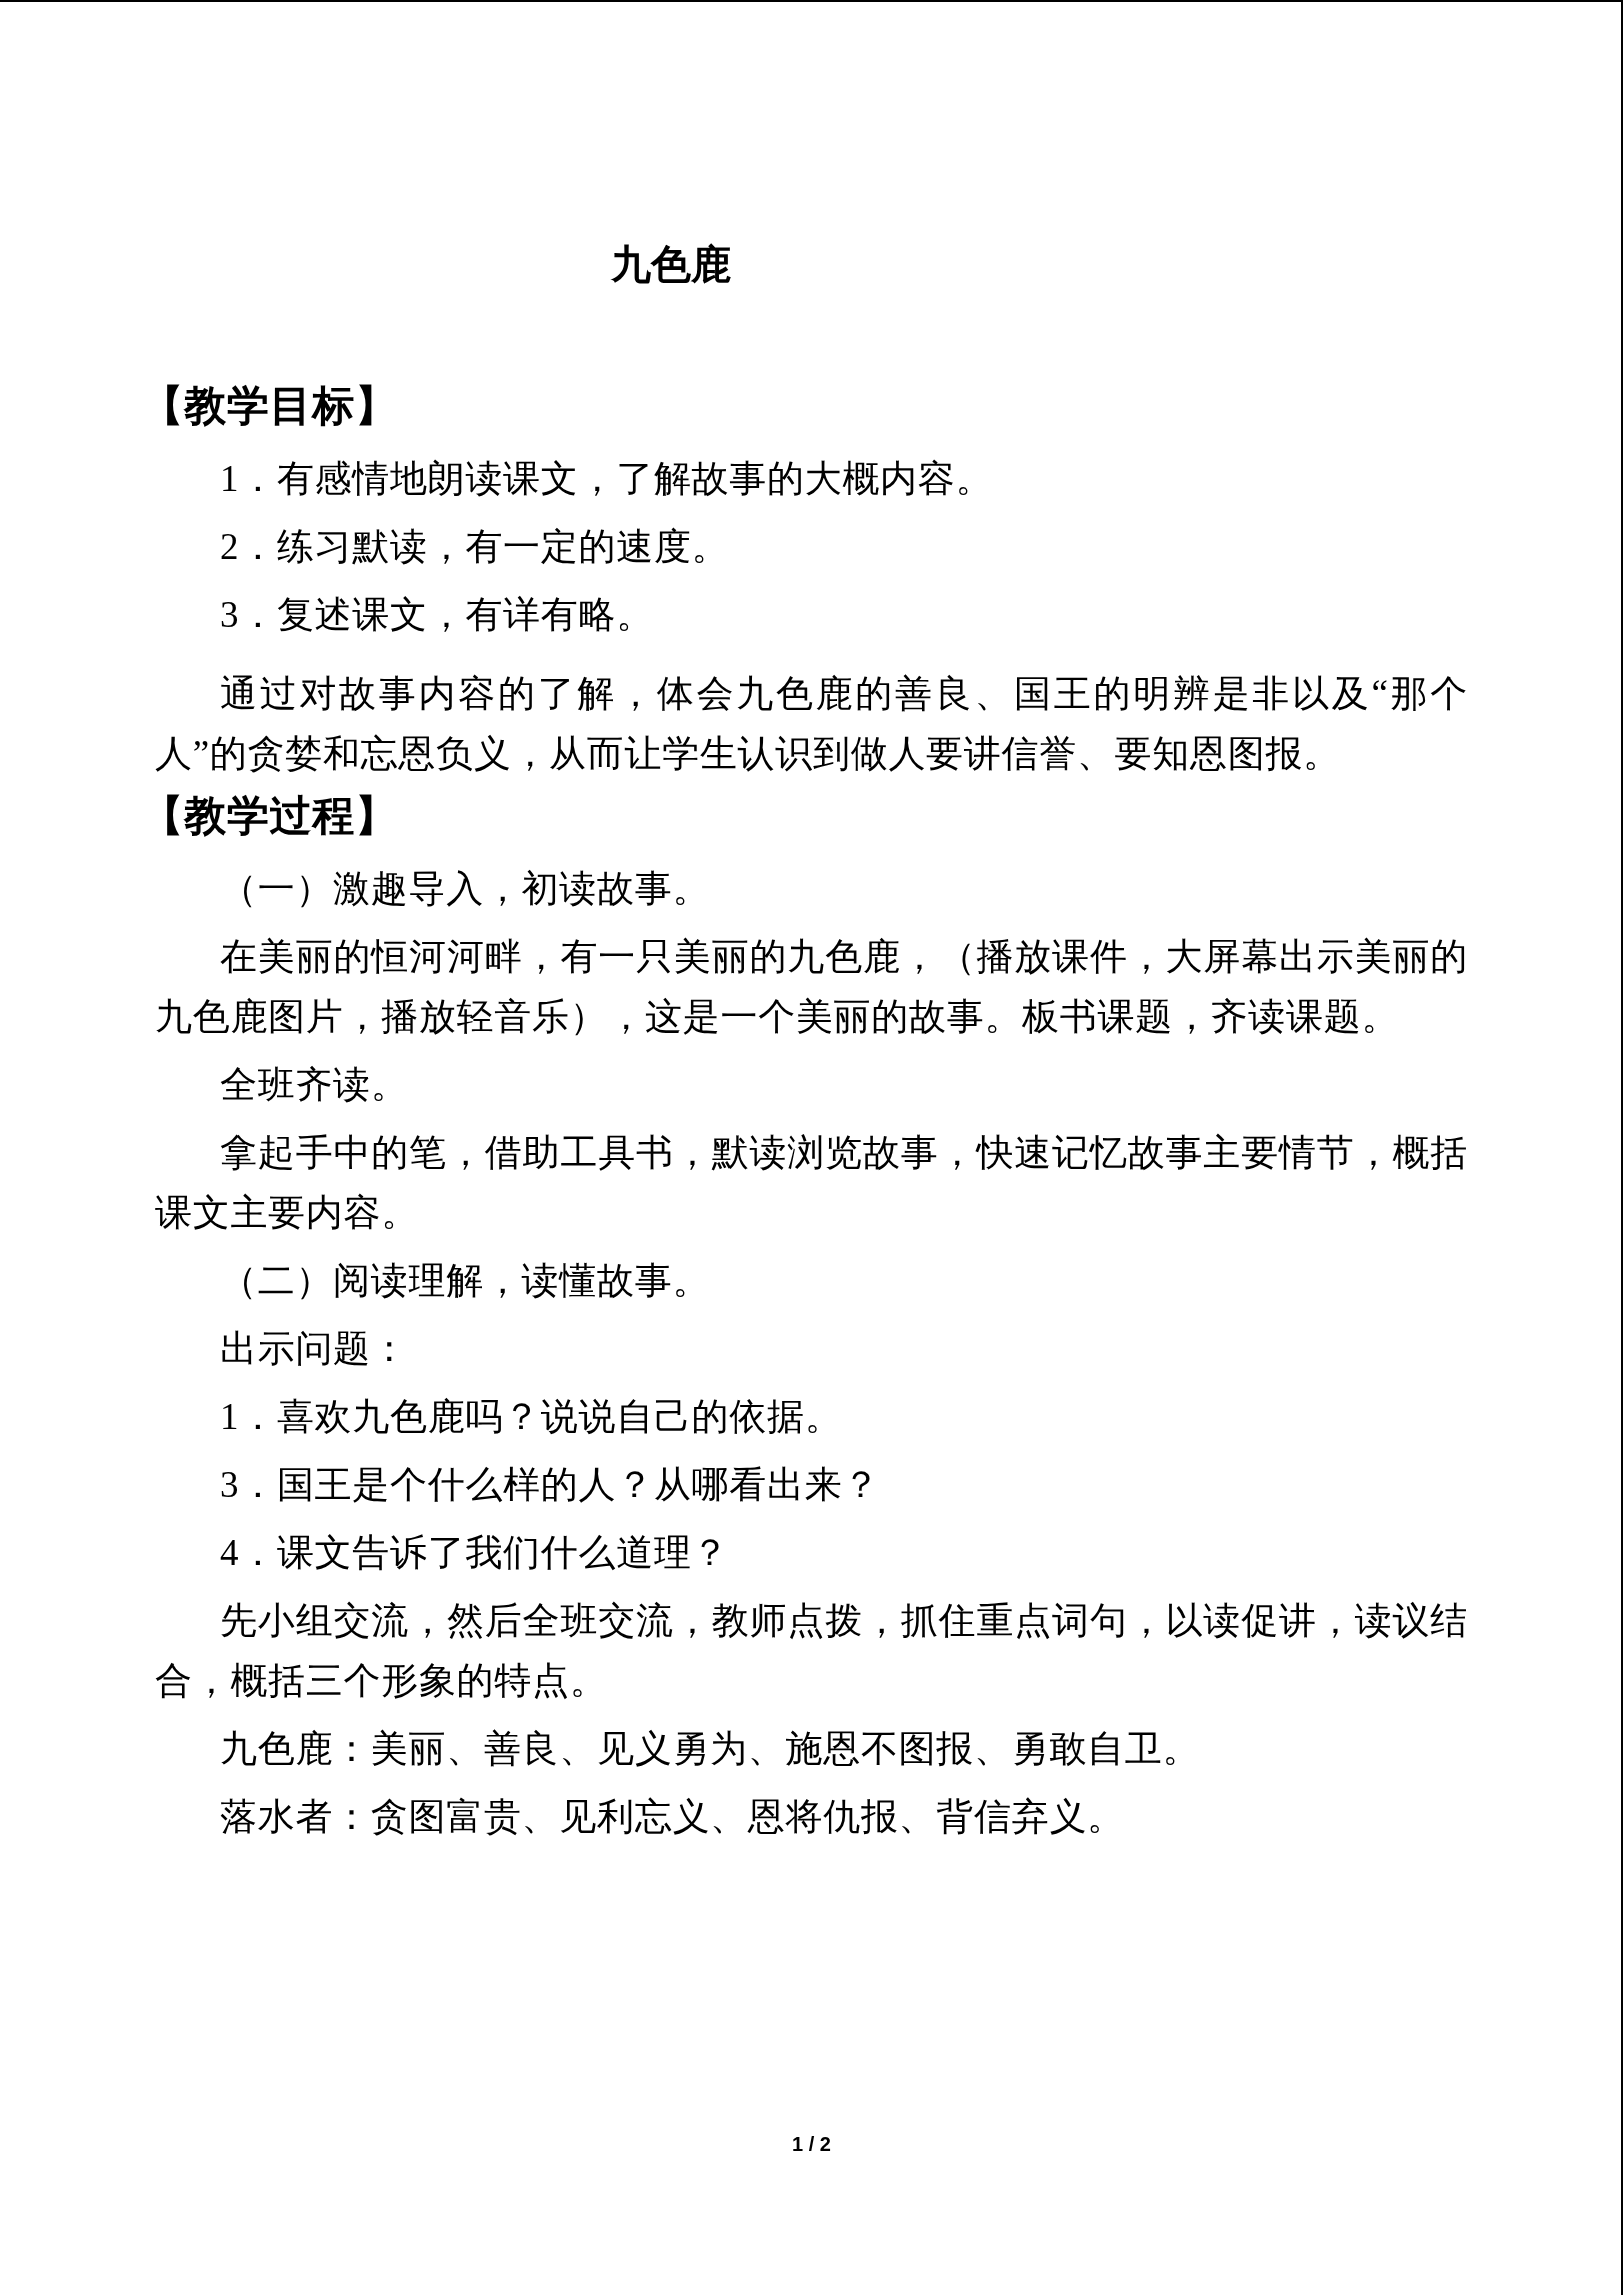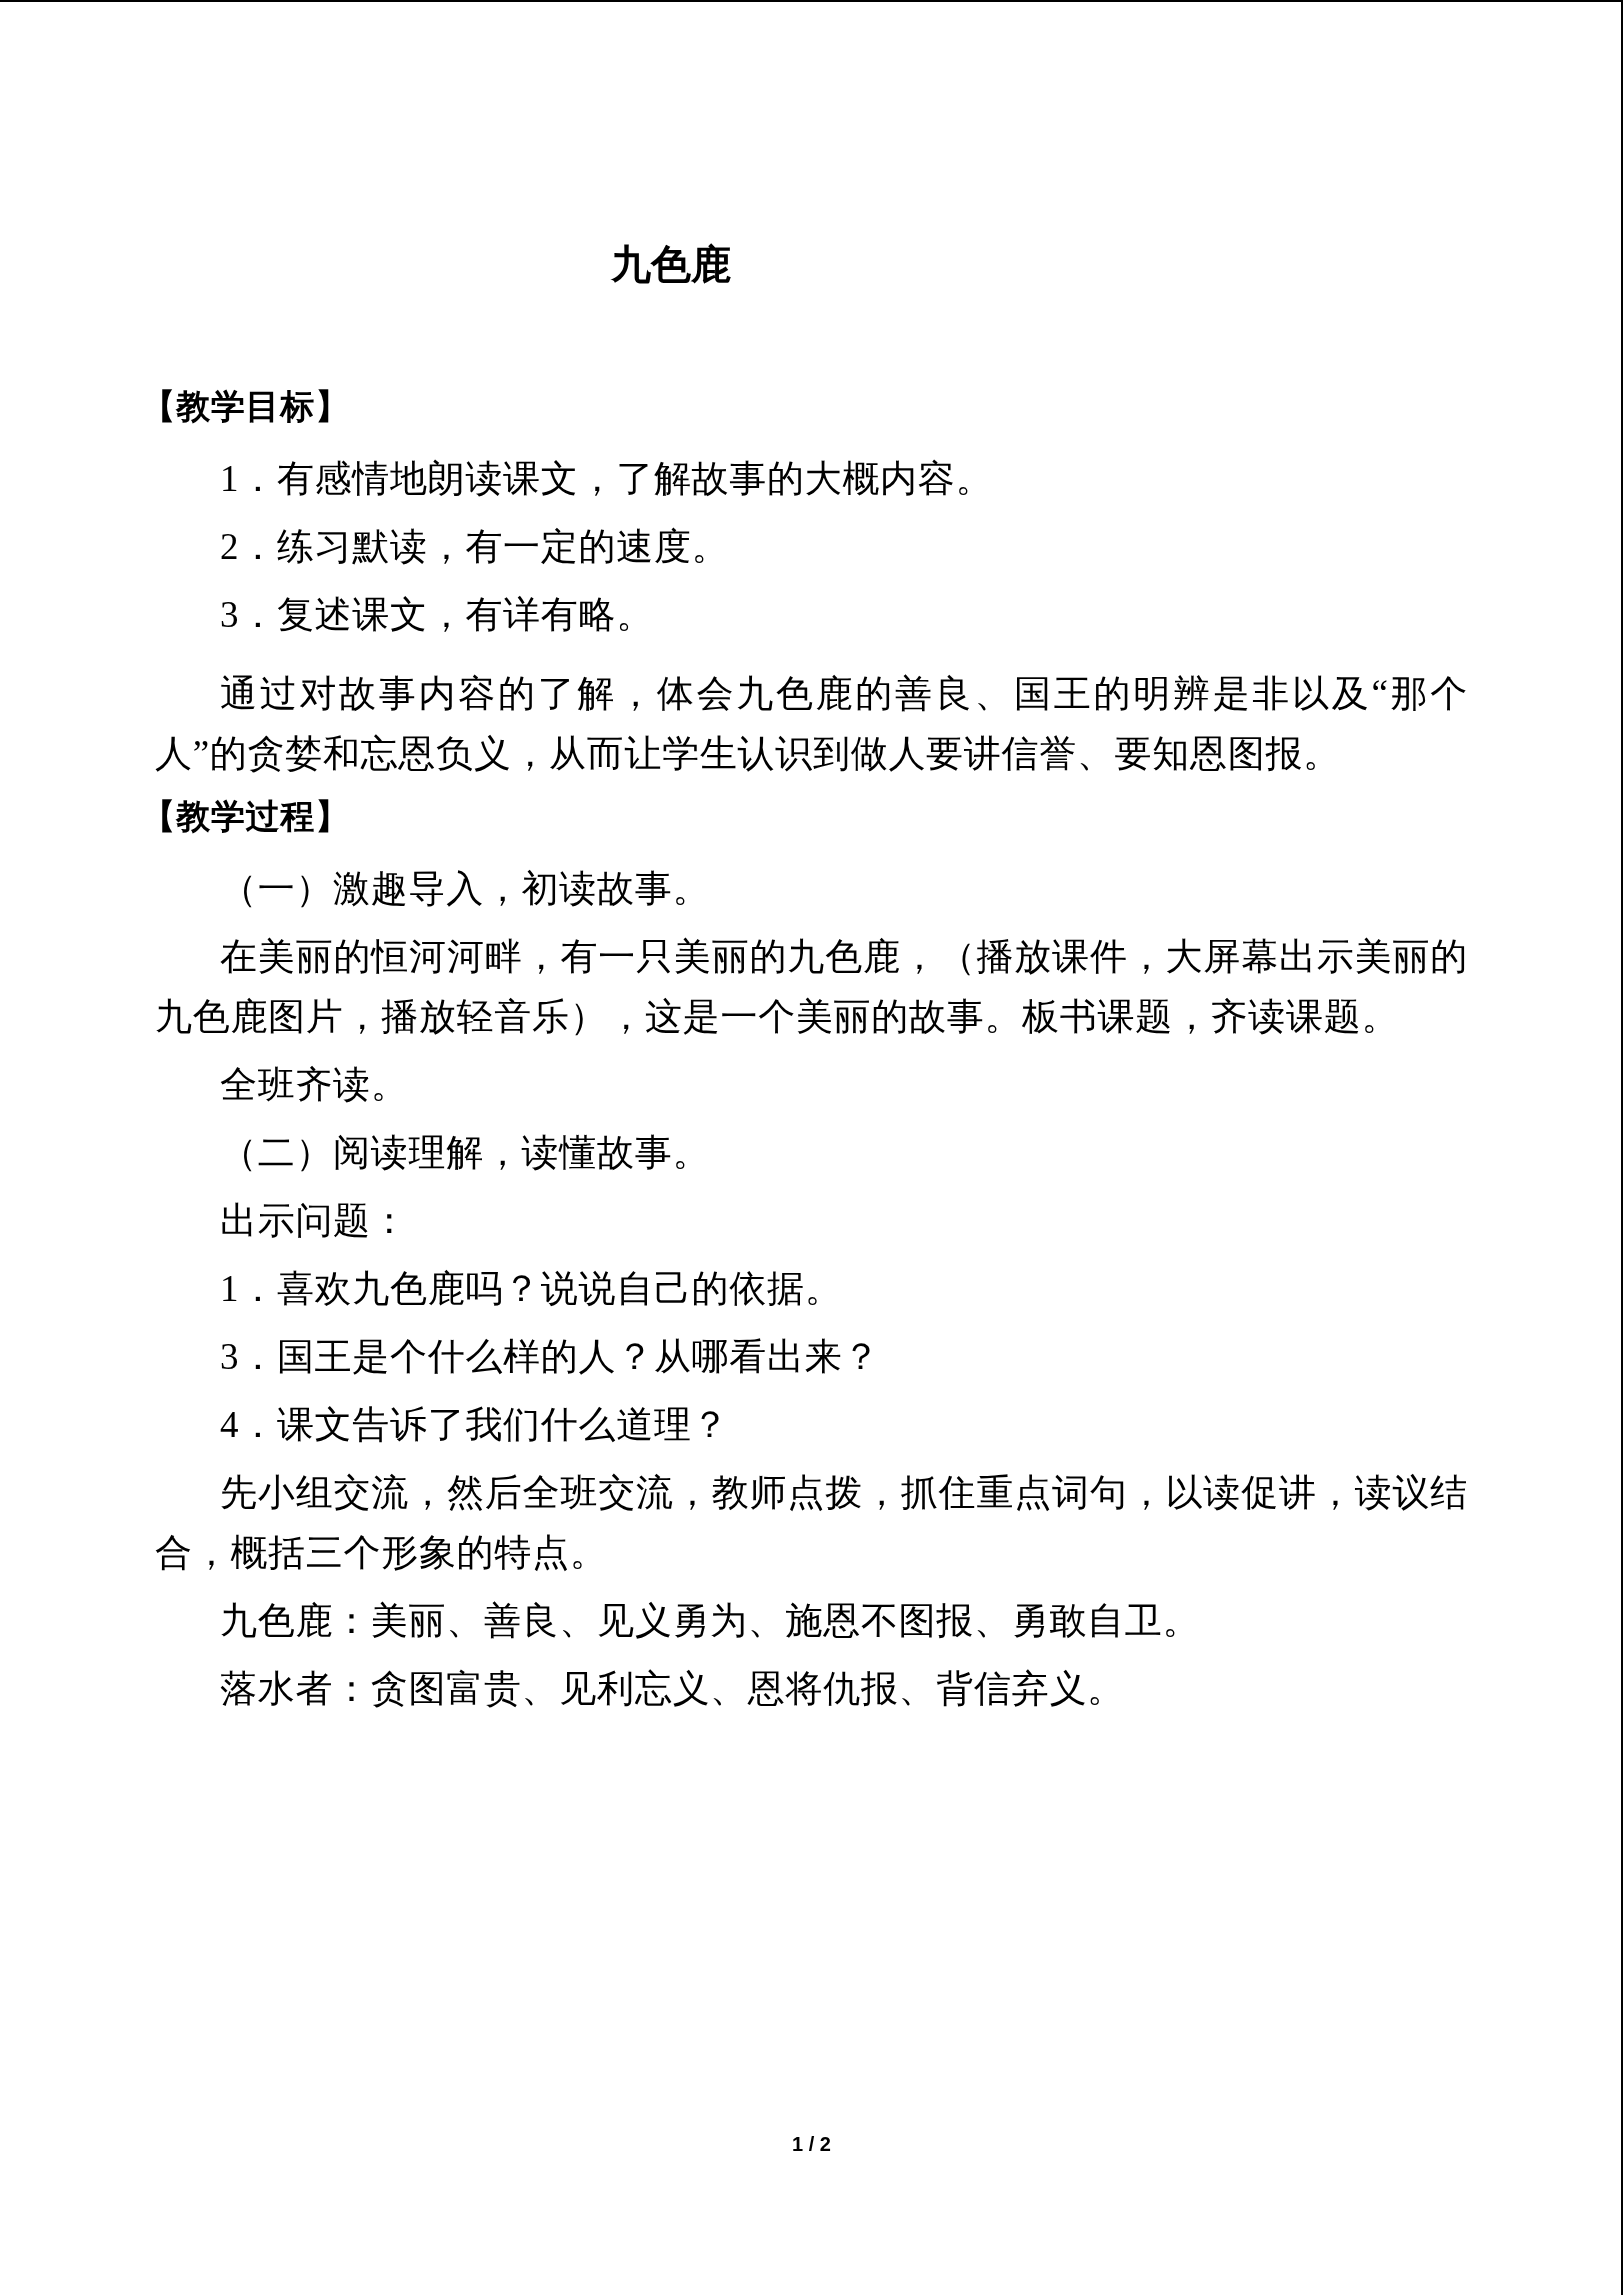--- a/index.html
+++ b/index.html
@@ -38,21 +38,21 @@
     }
     .content {
       position: absolute;
       left: 147px;
       top: 382px;
       width: 1329px;
     }
     .section-heading {
       font-family: "DejaVu Sans", "Liberation Sans", sans-serif;
       font-weight: bold;
-      font-size: 34px;
+      font-size: 42px;
       line-height: 48px;
       margin: 0;
       padding: 0;
       margin-left: -5.5px;
       letter-spacing: 0.7px;
     }
     .para {
       font-size: 37px;
       line-height: 60px;
       margin: 8px;
@@ -96,20 +96,21 @@
 
   <section class="heading-gap">
     <p class="para first-after-heading">通过对故事内容的了解，体会九色鹿的善良、国王的明辨是非以及“那个人”的贪婪和忘恩负义，从而让学生认识到做人要讲信誉、要知恩图报。</p>
   </section>
 
   <section class="heading-gap">
     <h2 class="section-heading">【教学过程】</h2>
     <p class="para first-after-heading">（一）激趣导入，初读故事。</p>
     <p class="para">在美丽的恒河河畔，有一只美丽的九色鹿，（播放课件，大屏幕出示美丽的九色鹿图片，播放轻音乐），这是一个美丽的故事。板书课题，齐读课题。</p>
     <p class="para">全班齐读。</p>
+    <p class="para">拿起手中的笔，借助工具书，默读浏览故事，快速记忆故事主要情节，概括课文主要内容。</p>
     <p class="para">（二）阅读理解，读懂故事。</p>
     <p class="para">出示问题：</p>
     <p class="para">1．喜欢九色鹿吗？说说自己的依据。</p>
     <p class="para">3．国王是个什么样的人？从哪看出来？</p>
     <p class="para">4．课文告诉了我们什么道理？</p>
     <p class="para">先小组交流，然后全班交流，教师点拨，抓住重点词句，以读促讲，读议结合，概括三个形象的特点。</p>
     <p class="para">九色鹿：美丽、善良、见义勇为、施恩不图报、勇敢自卫。</p>
     <p class="para">落水者：贪图富贵、见利忘义、恩将仇报、背信弃义。</p>
   </section>
 

